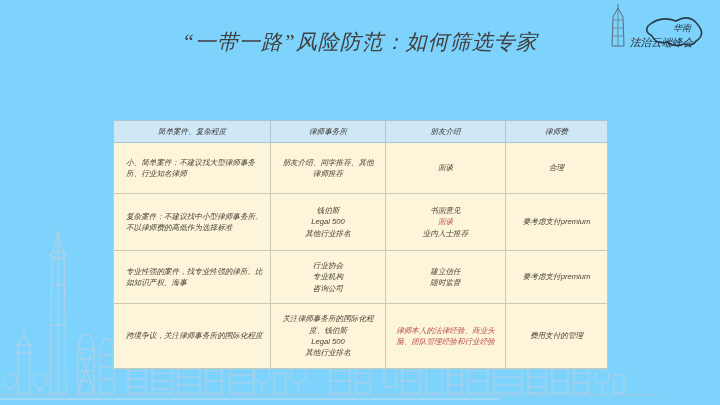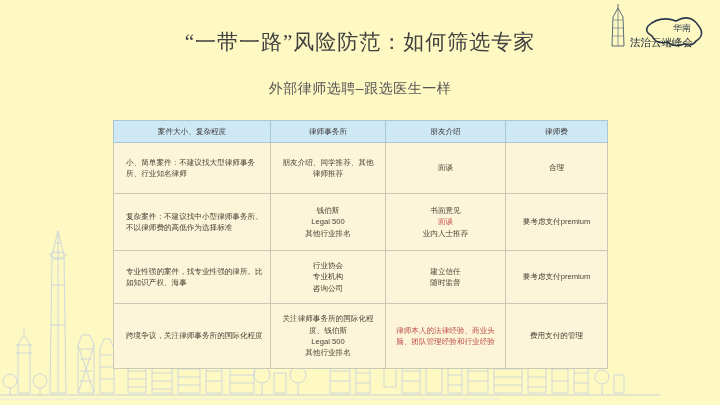--- a/index.html
+++ b/index.html
@@ -2,21 +2,21 @@
 <html><head>
 <meta charset="utf-8">
 <style>
   html,body{margin:0;padding:0;}
   body{
     width:720px;height:405px;overflow:hidden;
     background:#ffffff;
     font-family:"Liberation Sans","DejaVu Sans",sans-serif;
     position:relative;
   }
-  #slide{position:absolute;inset:0;background:#fef9c3;overflow:hidden;}
+  #slide{position:absolute;inset:0;background:#7dd3fc;overflow:hidden;font-style:italic;}
 
   
   .skyline{position:absolute;left:0;bottom:0;width:720px;height:180px;pointer-events:none;}
   .skyline svg{display:block;width:720px;height:180px;}
 
   
   .logo{position:absolute;right:8px;top:4px;width:112px;height:46px;}
   .logo svg{display:block;}
 
   
@@ -170,33 +170,32 @@
       <g>
         <path d="M48 22 q12 -11 28 -5 q14 -8 22 4 q8 10 -2 16 q-4 6 -12 3 q-10 4 -16 -2 q-12 3 -16 -6 q-8 -4 -4 -10 z" fill="none" stroke="#2b3a4a" stroke-width="1.6"></path>
       </g>
       <text x="82" y="27" font-size="9" fill="#2b3a4a" font-family="'Liberation Sans',sans-serif" text-anchor="middle">华南</text>
       <text x="30" y="9" font-size="3.4" fill="#8a96a3" font-family="'Liberation Sans',sans-serif" transform="translate(0,28)">Shenzhen</text>
       <text x="30" y="42" font-size="10.5" fill="#1d2833" font-family="'Liberation Sans',sans-serif">法治云端峰会</text>
     </svg>
   </div>
 
   <div class="title">“一带一路”风险防范：如何筛选专家</div>
-  <div class="subtitle">外部律师选聘–跟选医生一样</div>
 
   <div class="tbl-wrap">
     <table class="matrix">
       <colgroup>
           <col class="c1">
           <col class="c2">
           <col class="c3">
           <col class="c4">
         </colgroup>
       <thead>
         <tr>
-          <th>案件大小、复杂程度</th>
+          <th>简单案件、复杂程度</th>
           <th>律师事务所</th>
           <th>朋友介绍</th>
           <th>律师费</th>
         </tr>
       </thead>
       <tbody id="tbody">
           <tr class="r1">
             <td class="left">小、简单案件：不建议找大型律师事务所、行业知名律师</td>
             <td>
               <span class="cell-line">朋友介绍、同学推荐、其他</span>

